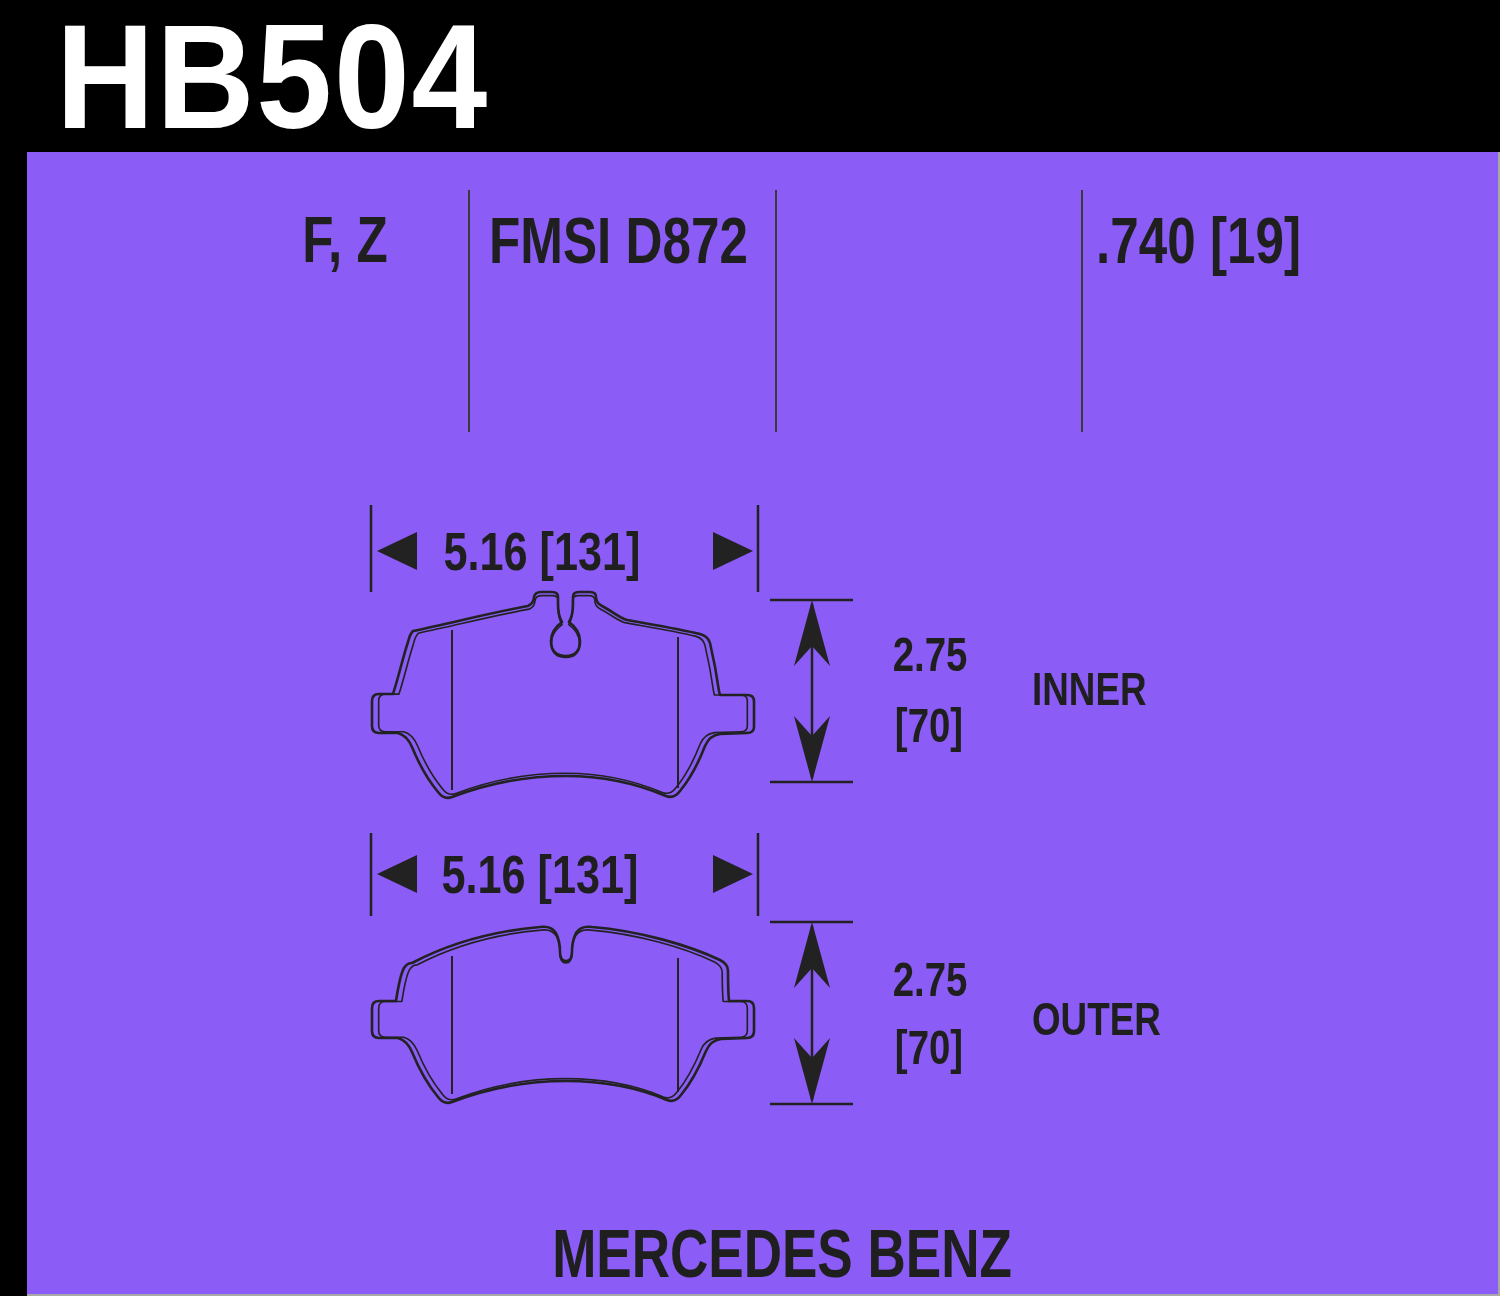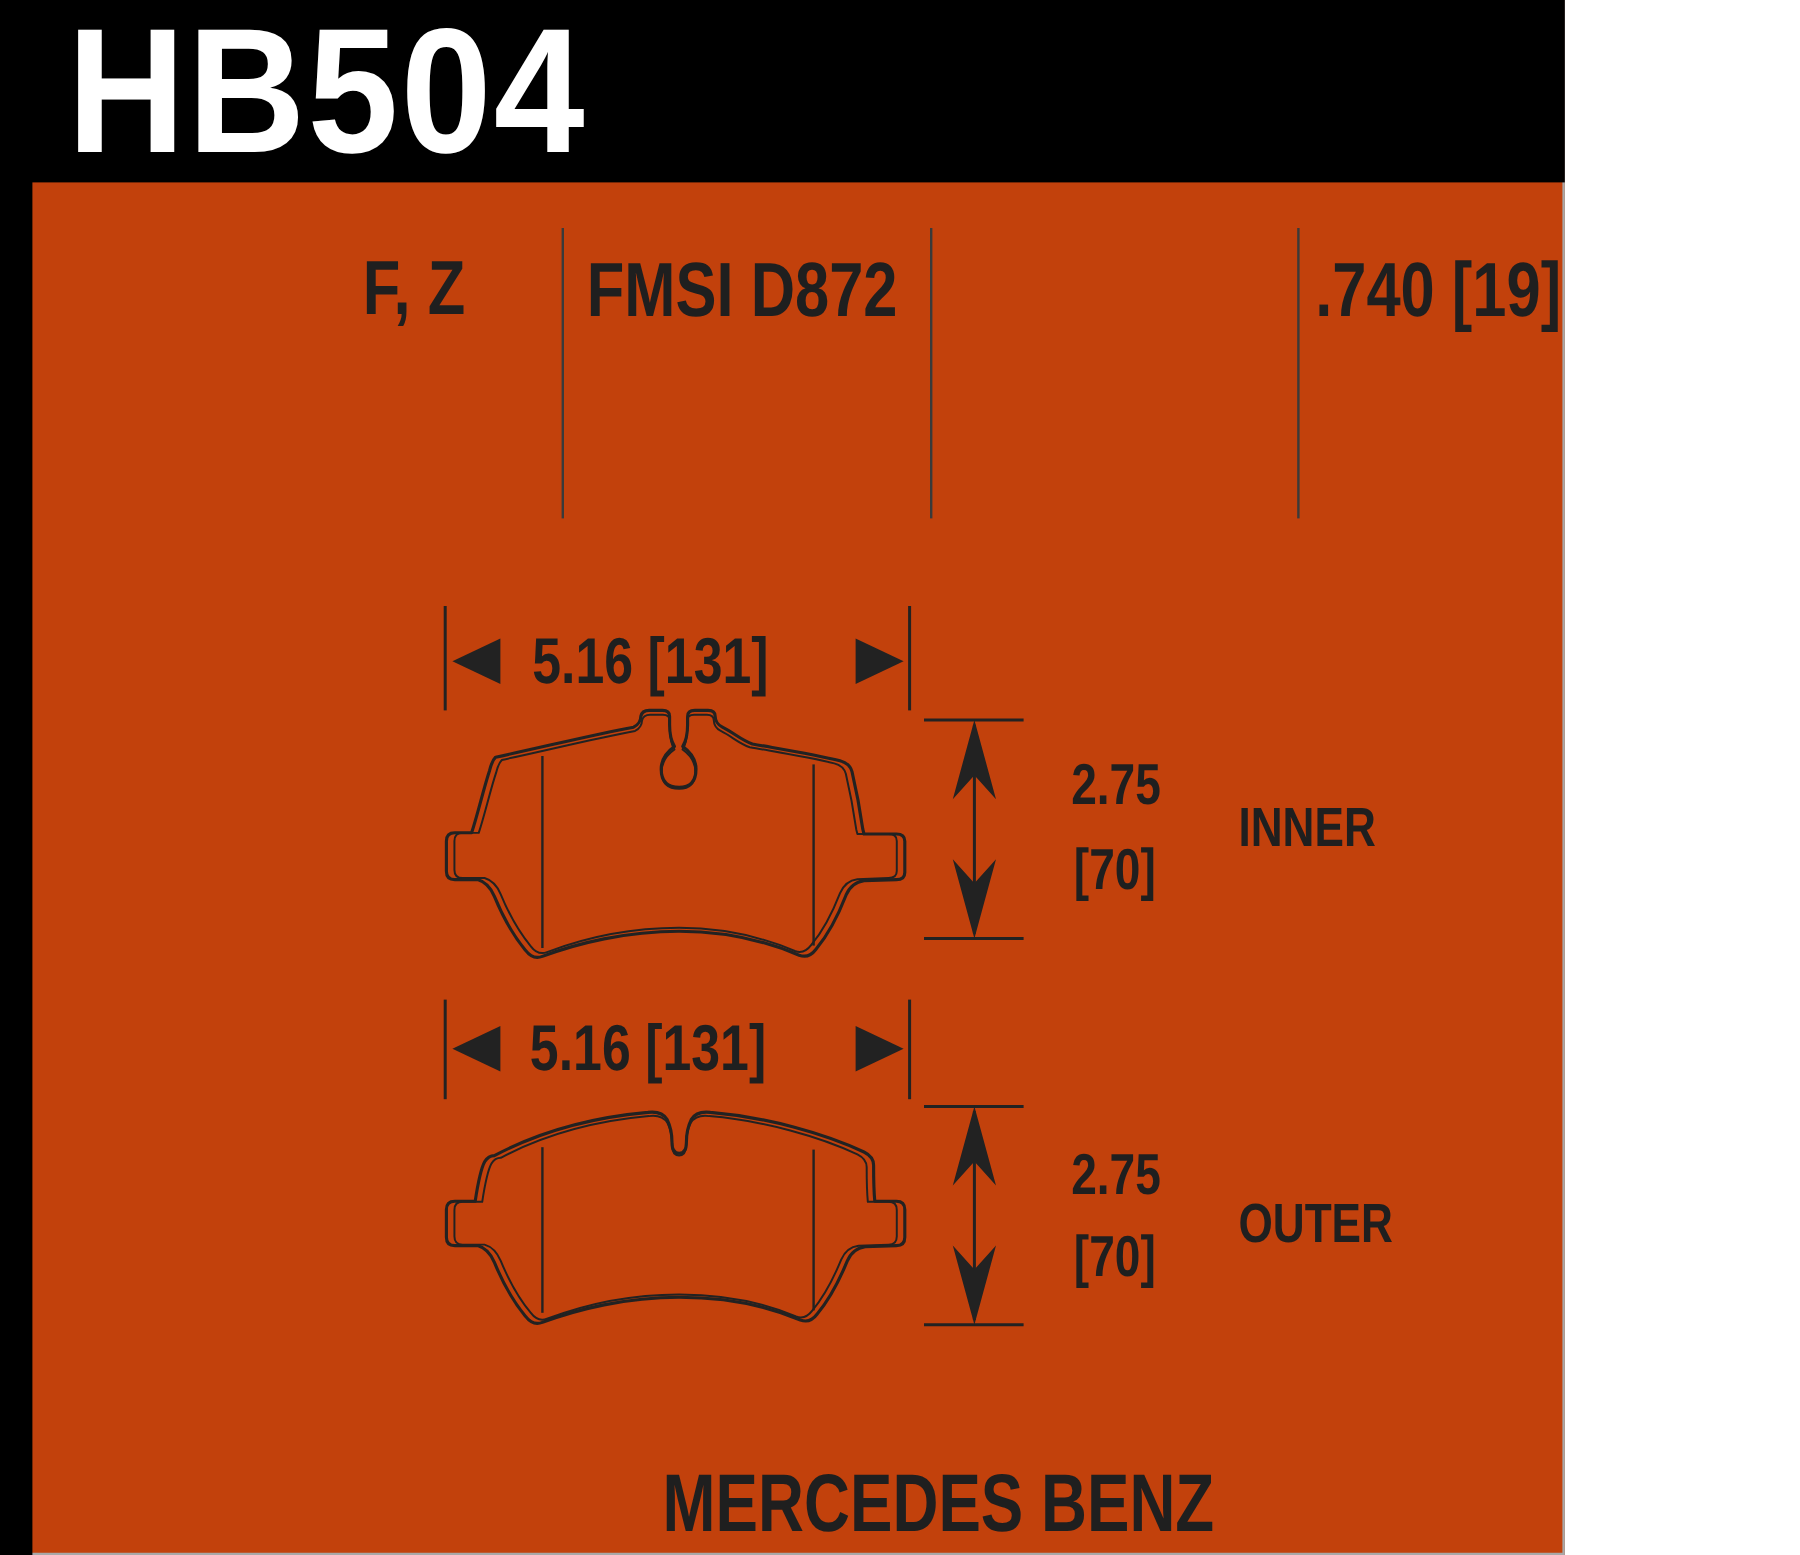--- a/index.html
+++ b/index.html
@@ -1,19 +1,19 @@
 <!DOCTYPE html>
 <html><head>
 <meta charset="utf-8">
 <style>
   html,body{margin:0;padding:0;background:#ffffff;}
   .canvas{
     position:relative;
-    width:1304px;height:1296px;
-    background:#c2410c;
+    width:1500px;height:1296px;
+    background:#8b5cf6;
     overflow:hidden;
     font-family:"Liberation Sans", sans-serif;
     box-shadow: inset 0 0 0 2px #a8a8a8;
   }
   .header-bar{
     position:absolute;left:0;top:0;width:1500px;height:152px;
     background:#000000;
   }
   .left-strip{
     position:absolute;left:0;top:0;width:27px;height:1296px;

